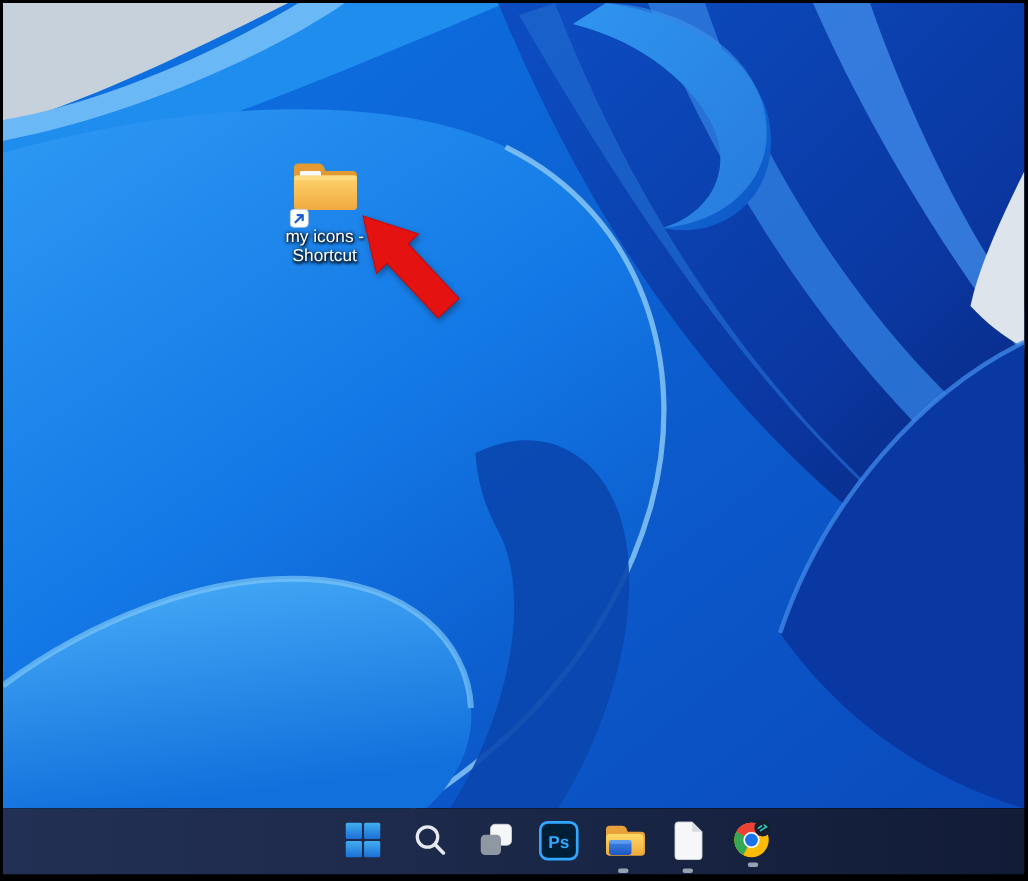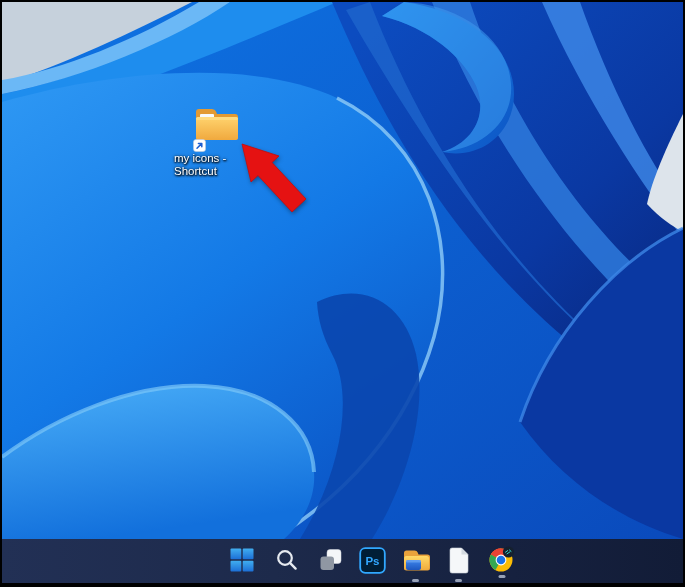--- a/index.html
+++ b/index.html
@@ -4,21 +4,21 @@
 <style>
   html,body{margin:0;padding:0;background:#000;}
   *{box-sizing:border-box;}
   body{font-family:"Liberation Sans", sans-serif;}
   .frame{position:relative;width:685px;height:587px;background:#000;overflow:hidden;}
   .screen{position:absolute;left:2px;top:2px;width:681px;height:581px;overflow:hidden;}
   .desktop{position:absolute;left:0;top:0;width:681px;height:537px;overflow:hidden;}
   .wallpaper{position:absolute;left:0;top:0;width:100%;height:100%;display:block;}
 
   
-  .shortcut{position:absolute;left:172px;top:104px;width:85px;cursor:default;}
+  .shortcut{position:absolute;left:172px;top:104px;width:85px;text-align:center;cursor:default;}
   .shortcut-icon-wrap{position:relative;width:46px;height:42px;margin:0 auto;}
   .shortcut-badge{position:absolute;left:-1px;bottom:-4px;width:13px;height:13px;}
   .shortcut-label{margin-top:4px;font-size:11.5px;line-height:13px;color:#fff;
     text-shadow:0 1px 2px rgba(0,0,0,.9),0 0 3px rgba(0,0,0,.75),1px 1px 2px rgba(0,0,0,.8);}
   .shortcut-label span{display:block;}
 
   
   .annotation-arrow{position:absolute;left:232px;top:132px;width:82px;height:88px;
     filter:drop-shadow(1px 2px 2px rgba(0,0,0,.35));}
 

